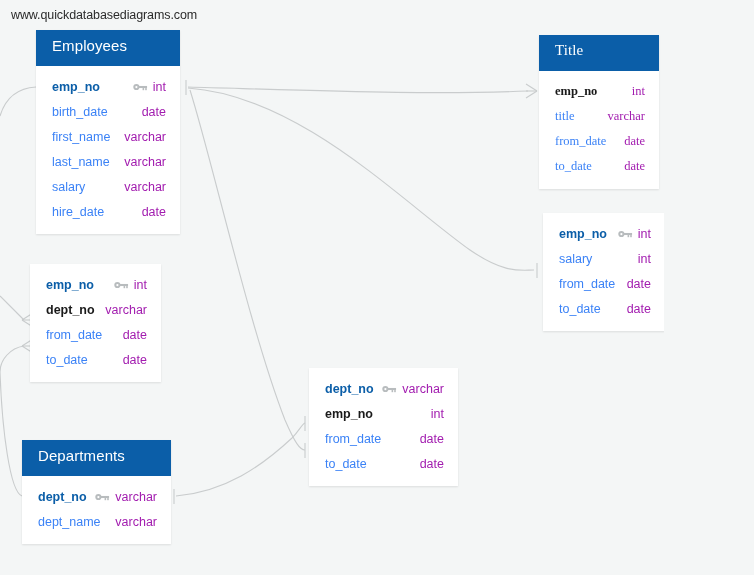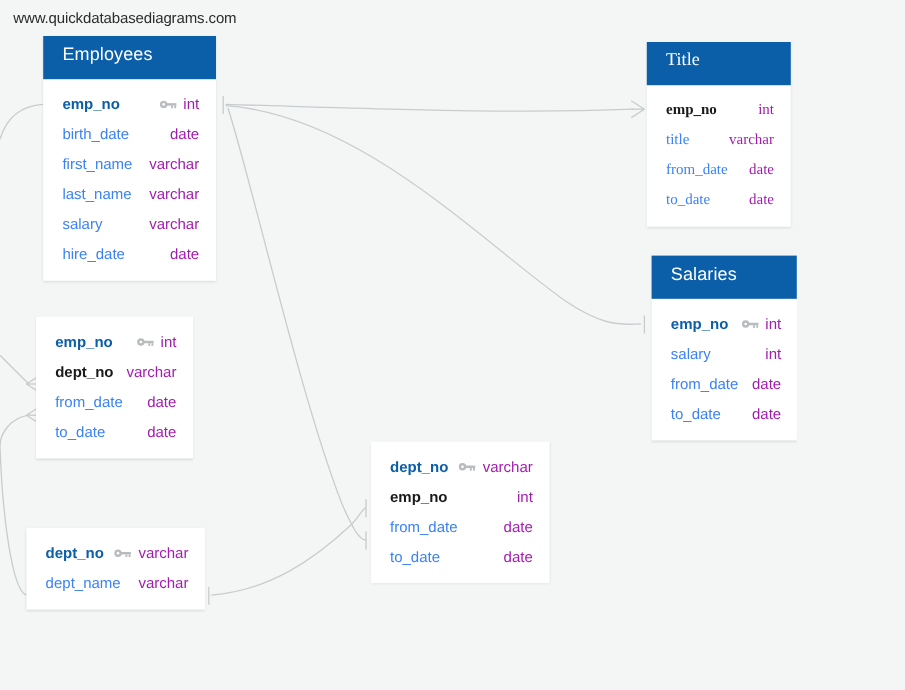--- a/index.html
+++ b/index.html
@@ -203,21 +203,20 @@
           <span class="field-type">date</span>
         </div>
         <div class="field-row">
           <span class="field-name">to_date</span>
           <span class="field-spacer"></span>
           <span class="field-type">date</span>
         </div>
       </div>
     </div>
     <div class="table-card" style="left: 543px; top: 213px; width: 122px;">
-      <div class="table-header">Salaries</div>
       <div class="table-body">
         <div class="field-row">
           <span class="field-name pk">emp_no</span>
           <span class="field-spacer"></span>
           <span class="key-icon">
   <svg viewBox="0 0 16 10" width="15" height="10" xmlns="http://www.w3.org/2000/svg">
     <circle cx="3.6" cy="5" r="3.3" fill="#b8bcbe"></circle>
     <circle cx="3.6" cy="5" r="1.2" fill="#ffffff"></circle>
     <rect x="5.6" y="3.9" width="9.4" height="2.2" fill="#b8bcbe"></rect>
     <rect x="10.2" y="6.1" width="1.7" height="2.3" fill="#b8bcbe"></rect>
@@ -303,20 +302,21 @@
           <span class="field-type">date</span>
         </div>
         <div class="field-row">
           <span class="field-name">to_date</span>
           <span class="field-spacer"></span>
           <span class="field-type">date</span>
         </div>
       </div>
     </div>
     <div class="table-card" style="left: 22px; top: 440px; width: 149px;">
+      <div class="table-header">Departments</div>
       <div class="table-body">
         <div class="field-row">
           <span class="field-name pk">dept_no</span>
           <span class="field-spacer"></span>
           <span class="key-icon">
   <svg viewBox="0 0 16 10" width="15" height="10" xmlns="http://www.w3.org/2000/svg">
     <circle cx="3.6" cy="5" r="3.3" fill="#b8bcbe"></circle>
     <circle cx="3.6" cy="5" r="1.2" fill="#ffffff"></circle>
     <rect x="5.6" y="3.9" width="9.4" height="2.2" fill="#b8bcbe"></rect>
     <rect x="10.2" y="6.1" width="1.7" height="2.3" fill="#b8bcbe"></rect>

